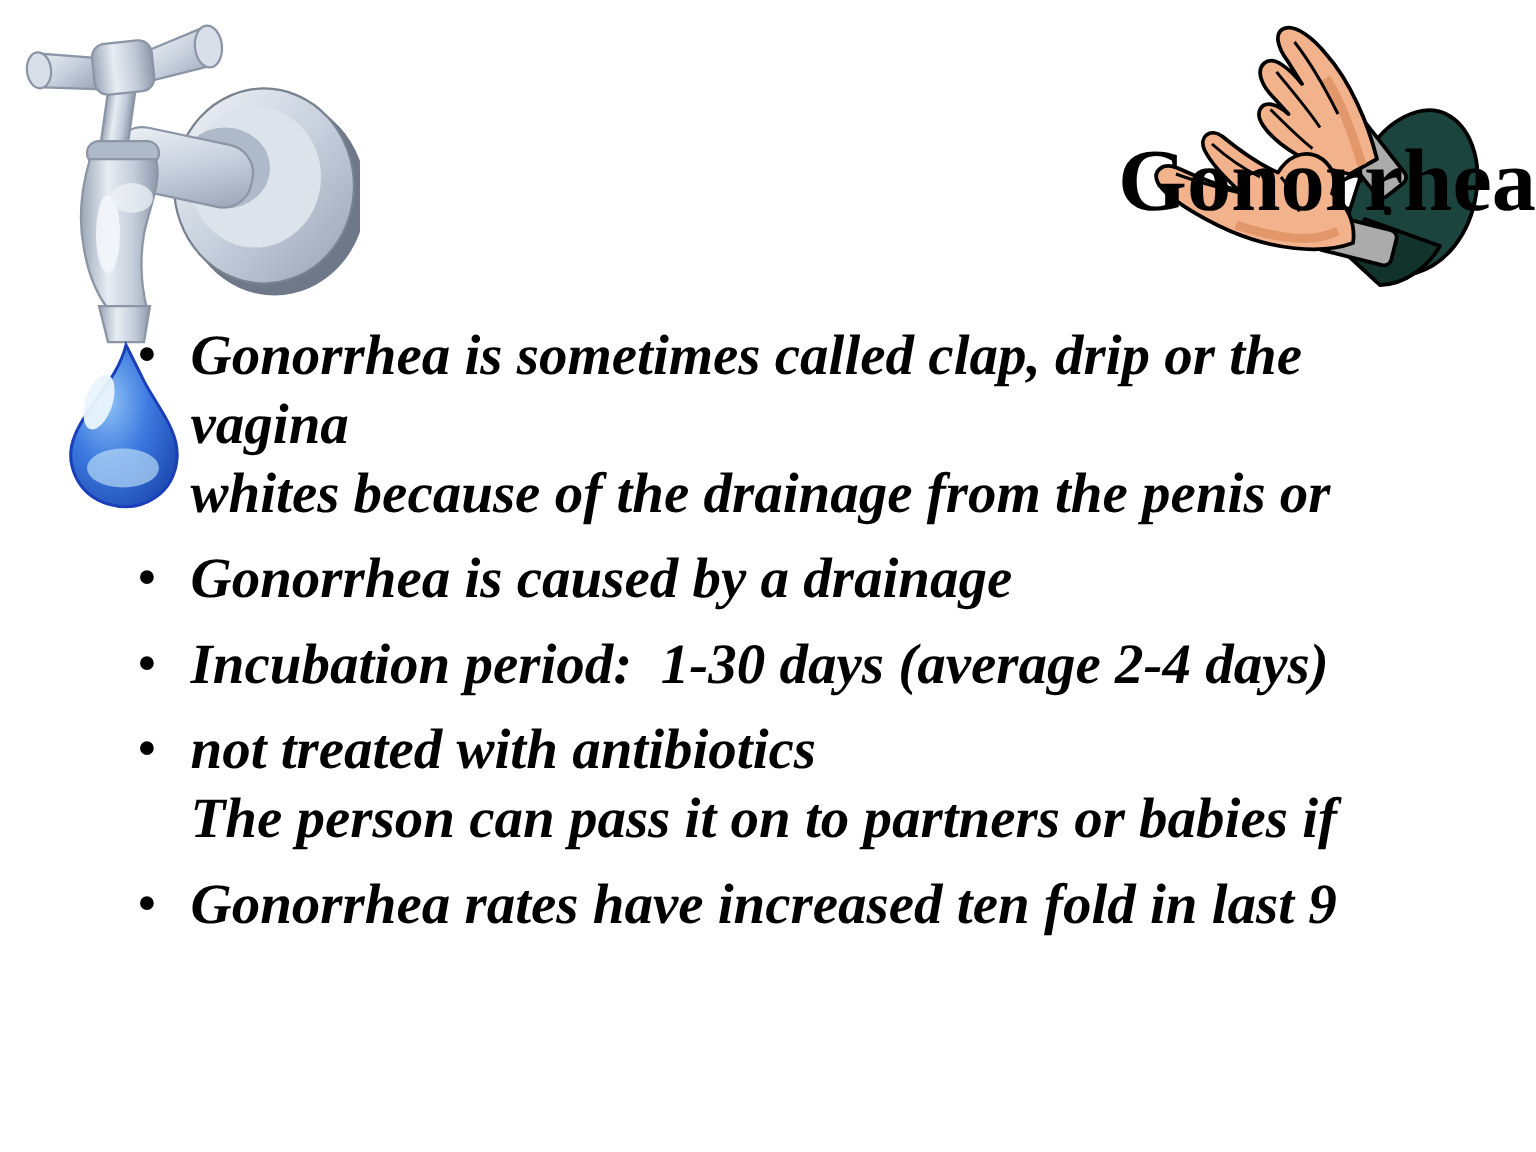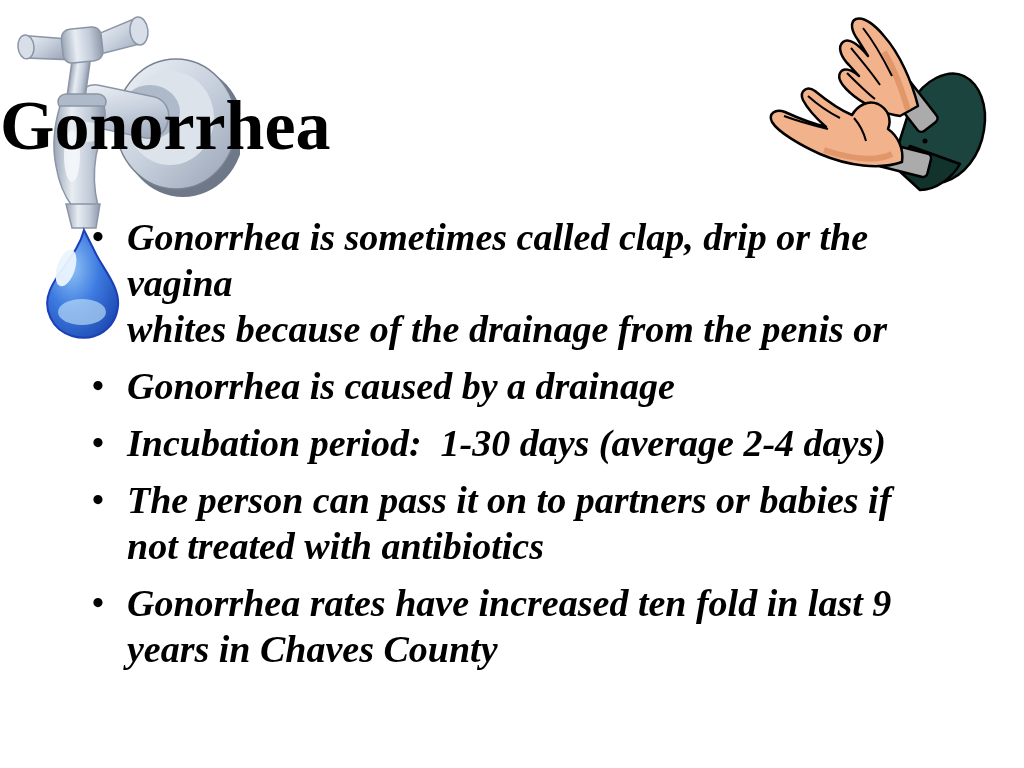--- a/index.html
+++ b/index.html
@@ -10,22 +10,22 @@
     background: var(--background, #ffffff);
     overflow: hidden;
     font-family: "Liberation Serif", "DejaVu Serif", serif;
     color: var(--text, #000);
   }
   .title {
     position: absolute;
     top: 91px;
     left: 0;
     width: 100%;
-    text-align: left;
-    font-size: 70px;
+    text-align: right;
+    font-size: 59px;
     line-height: 1.0;
     font-weight: bold;
     color: var(--text, #000);
     white-space: pre;
   }
   .bullets {
     position: absolute;
     left: 88px;
     top: 214px;
     width: 880px;
@@ -128,17 +128,17 @@
       <circle cx="163" cy="135" r="2.5" fill="#000" stroke="none"></circle>
     </g>
   </svg>
 
   <div class="title">Gonorrhea</div>
 
   <ul class="bullets">
       <li><span class="bullet-marker">•</span><span><span class="bullet-line">Gonorrhea is sometimes called clap, drip or the</span><span class="bullet-line">vagina</span><span class="bullet-line">whites because of the drainage from the penis or</span></span></li>
       <li><span class="bullet-marker">•</span><span><span class="bullet-line">Gonorrhea is caused by a drainage</span></span></li>
       <li><span class="bullet-marker">•</span><span><span class="bullet-line">Incubation period:  1-30 days (average 2-4 days)</span></span></li>
-      <li><span class="bullet-marker">•</span><span><span class="bullet-line">The person can pass it on to partners or babies if</span><span class="bullet-line">not treated with antibiotics</span></span></li>
-      <li><span class="bullet-marker">•</span><span><span class="bullet-line">Gonorrhea rates have increased ten fold in last 9</span><span class="bullet-line">years in Chaves County</span></span></li>
+      <li><span class="bullet-marker">•</span><span><span class="bullet-line">not treated with antibiotics</span><span class="bullet-line">The person can pass it on to partners or babies if</span></span></li>
+      <li><span class="bullet-marker">•</span><span><span class="bullet-line">Gonorrhea rates have increased ten fold in last 9</span></span></li>
     </ul>
 
 </div>
 
 </body></html>

